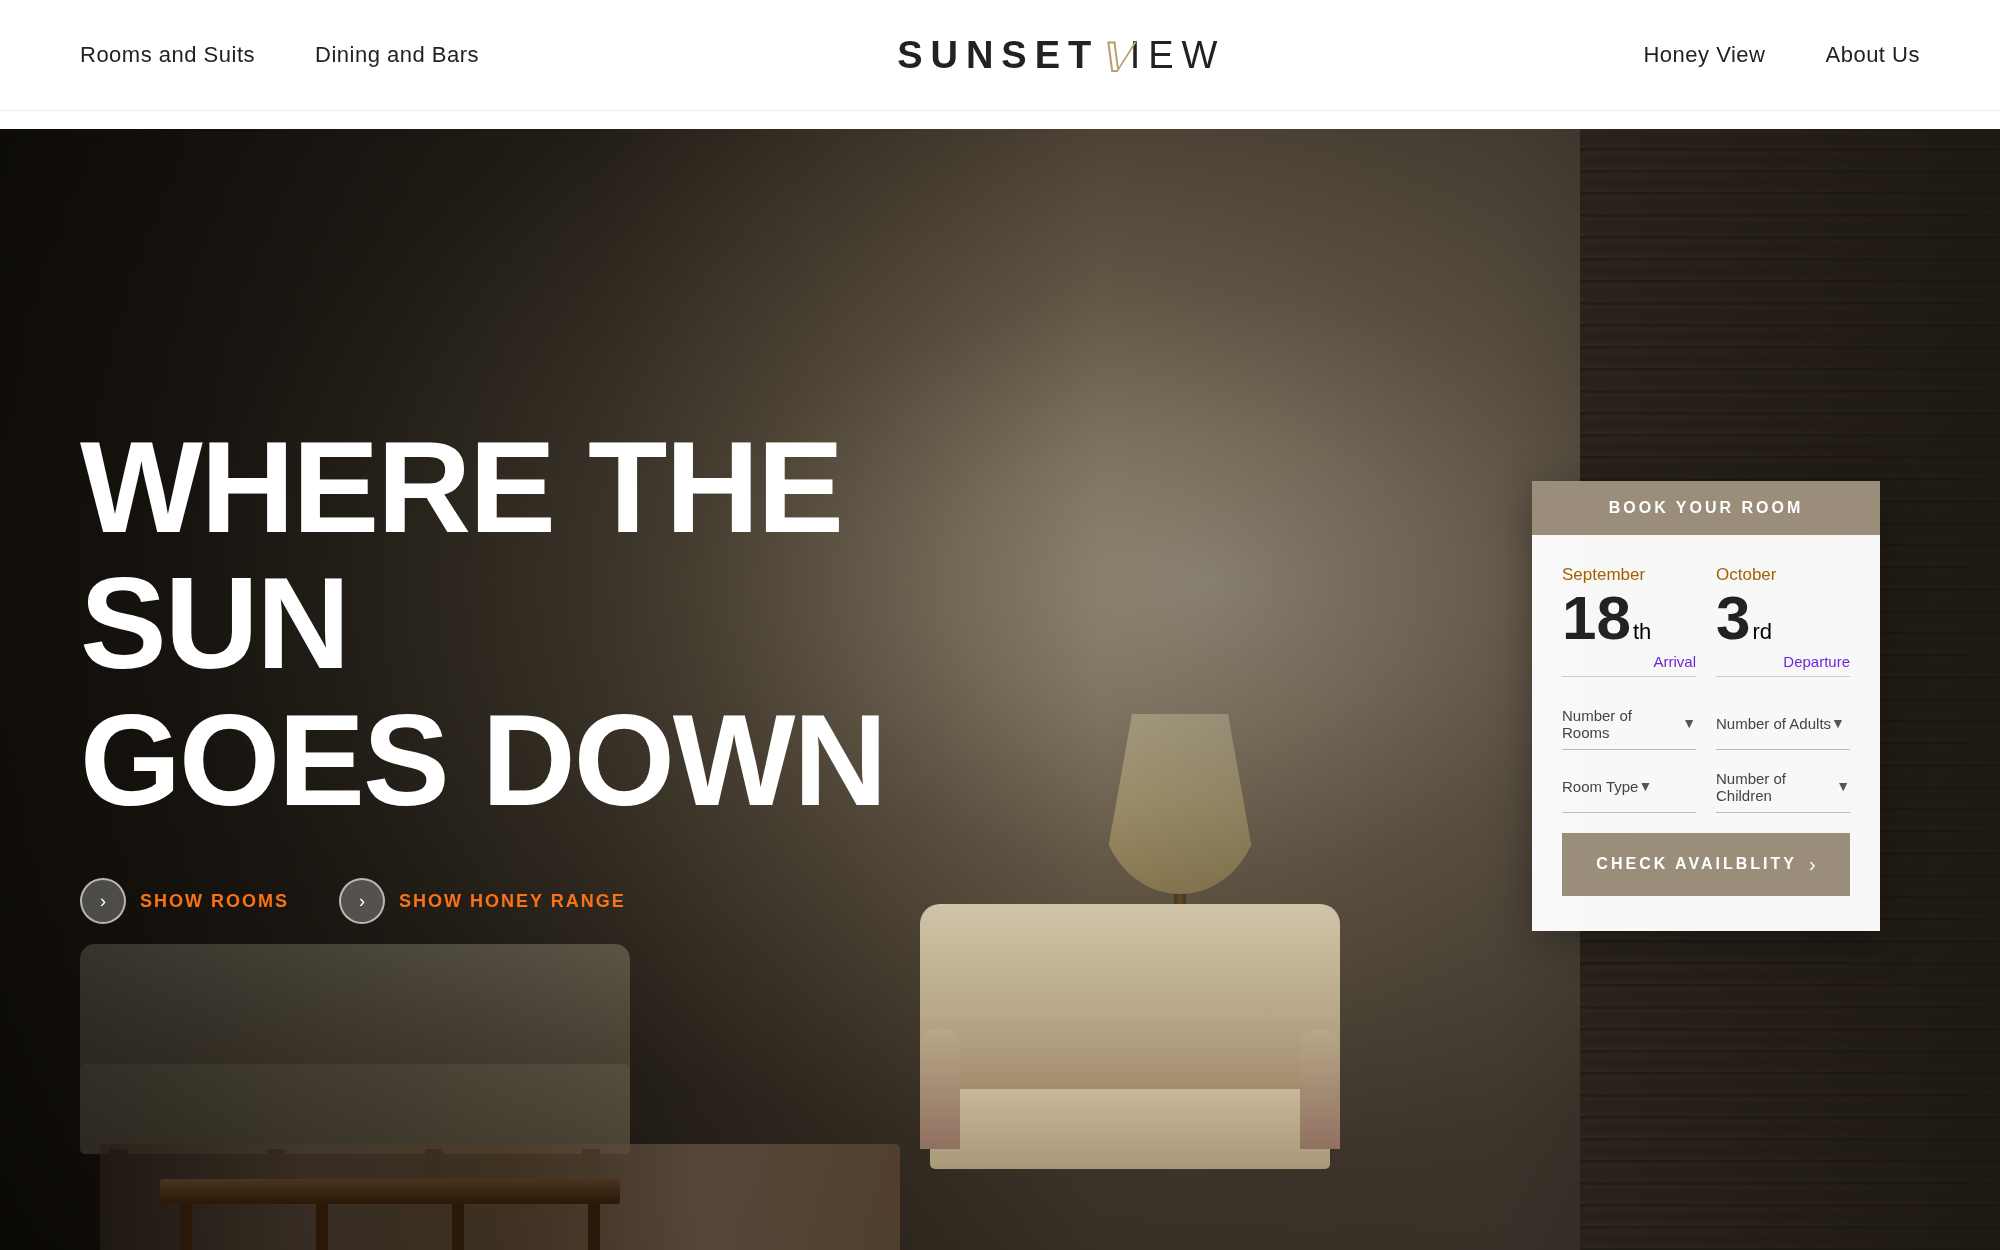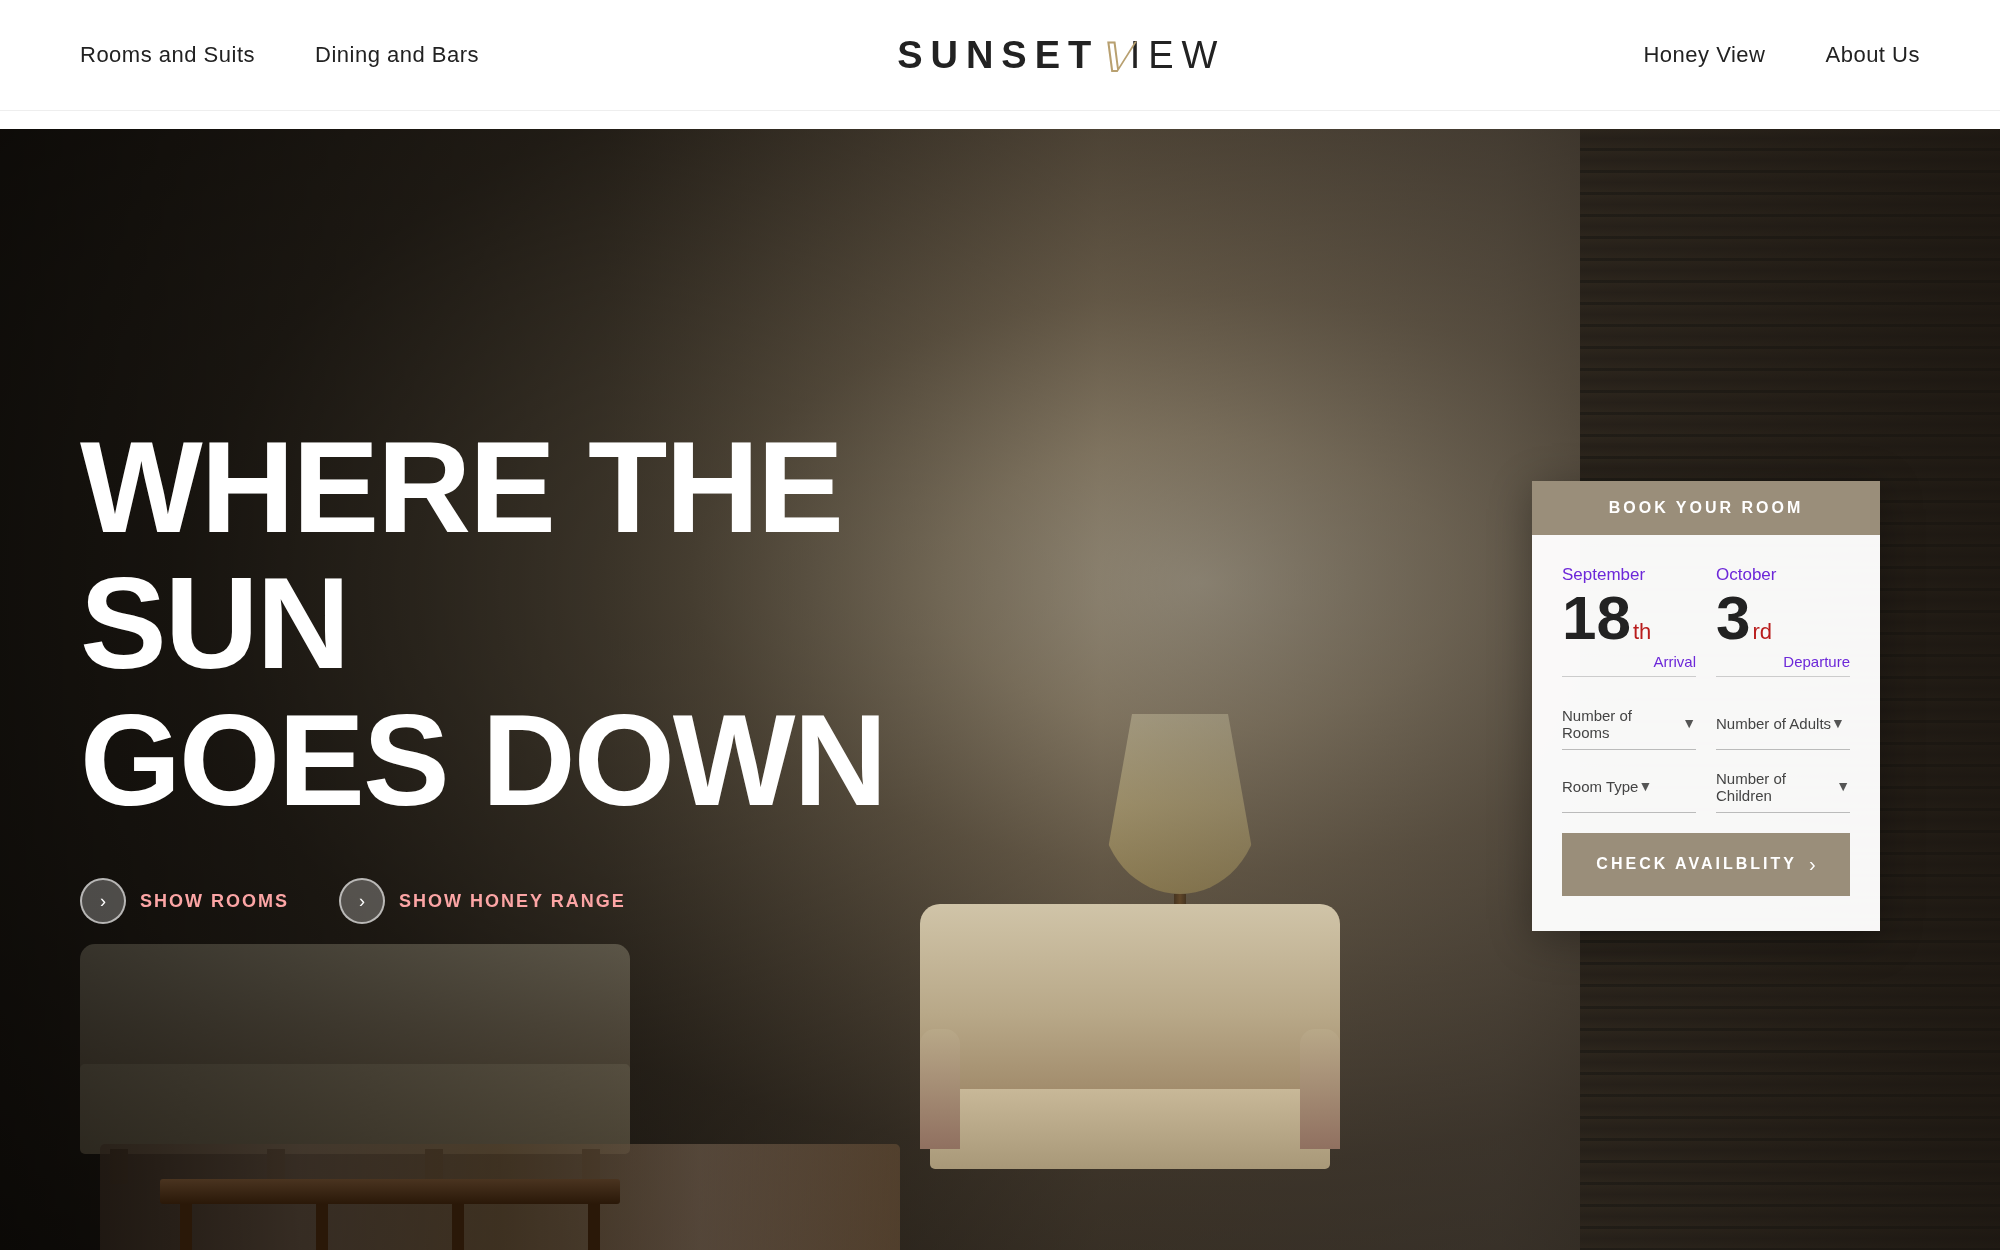--- a/index.html
+++ b/index.html
@@ -370,21 +370,21 @@
       align-items: center;
       justify-content: center;
       color: white;
       font-size: 18px;
     }
 
     .btn-label {
       font-family: 'Arial', sans-serif;
       font-size: 18px;
       font-weight: 700;
-      color: #fca5a5;
+      color: #f97316;
       letter-spacing: 2px;
       text-transform: uppercase;
     }
 
     
     .booking-widget {
       position: absolute;
       top: 50%;
       right: 120px;
       transform: translateY(-48%);
@@ -421,21 +421,21 @@
       margin-bottom: 30px;
     }
 
     .date-block {
       flex: 1;
     }
 
     .date-month {
       font-family: 'Arial', sans-serif;
       font-size: 17px;
-      color: #6d28d9;
+      color: #a16207;
       font-weight: 400;
       margin-bottom: 2px;
     }
 
     .date-day-row {
       display: flex;
       align-items: baseline;
       gap: 2px;
     }
 
@@ -444,21 +444,21 @@
       font-size: 62px;
       font-weight: 700;
       color: #222;
       line-height: 1;
     }
 
     .date-sup {
       font-family: 'Arial', sans-serif;
       font-size: 22px;
       font-weight: 400;
-      color: #b91c1c;
+      color: #000000;
       vertical-align: super;
       line-height: 1;
     }
 
     .date-label {
       font-family: 'Arial', sans-serif;
       font-size: 15px;
       color: #6d28d9;
       text-align: right;
       margin-top: 4px;

